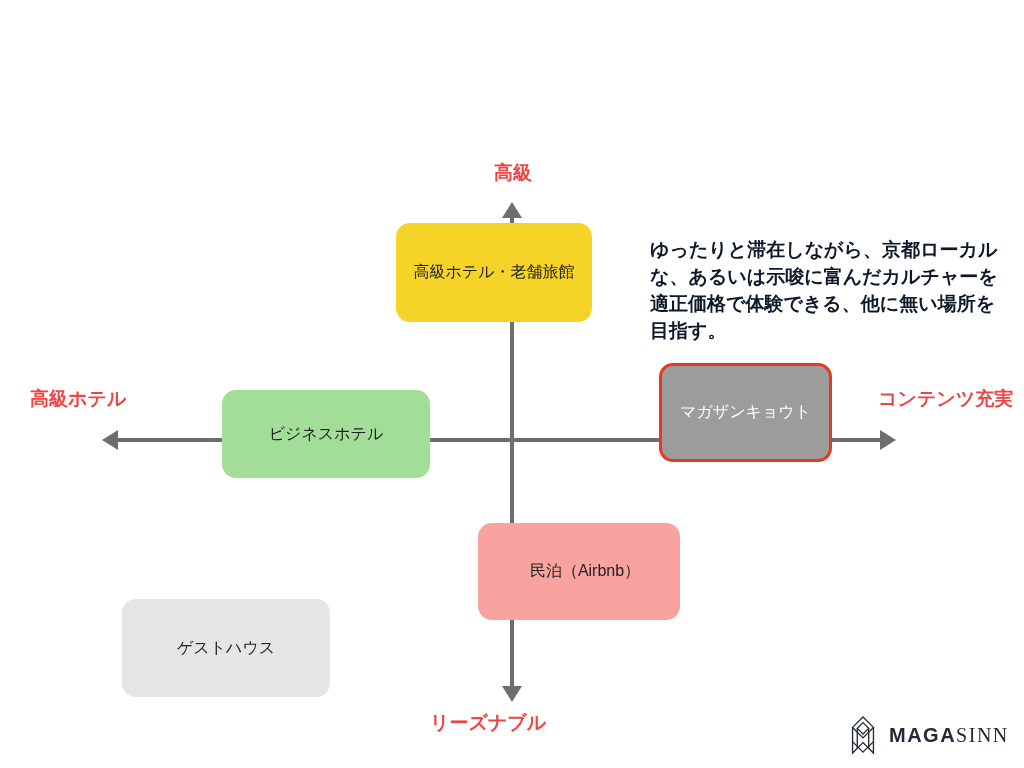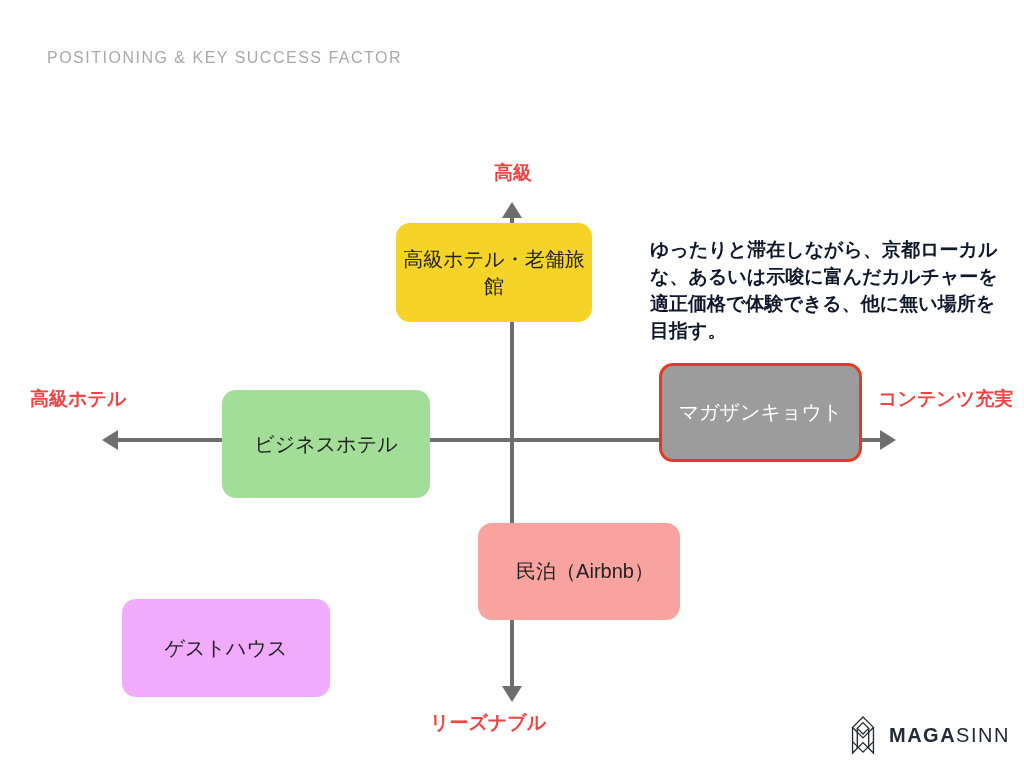--- a/index.html
+++ b/index.html
@@ -76,31 +76,31 @@
   .axis-label-left   { left: 30px;  top: 386px; }
   .axis-label-right  { left: 878px; top: 386px; width: 140px; }
 
   
   .pbox {
     position: absolute;
     border-radius: 14px;
     display: flex;
     align-items: center;
     justify-content: center;
-    font-size: 20px;
+    font-size: 16px;
     color: #222222;
     z-index: 2;
     text-align: center;
   }
   .pbox-luxury   { left: 396px; top: 223px; width: 196px; height: 99px;  background: #f5d327; }
-  .pbox-business { left: 222px; top: 390px; width: 208px; height: 108px; background: #a2de97; }
-  .pbox-magasinn { left: 659px; top: 363px; width: 203px; height: 99px;  background: #9c9c9c;
+  .pbox-business { left: 222px; top: 390px; width: 208px; height: 88px; background: #a2de97; }
+  .pbox-magasinn { left: 659px; top: 363px; width: 173px; height: 99px;  background: #9c9c9c;
                    border: 3px solid #e53a1e; color: #ffffff; }
   .pbox-minpaku  { left: 478px; top: 523px; width: 202px; height: 97px;  background: #f9a3a0; padding-left: 12px; }
-  .pbox-guest    { left: 122px; top: 599px; width: 208px; height: 98px;  background: #f0abfc; }
+  .pbox-guest    { left: 122px; top: 599px; width: 208px; height: 98px;  background: #e5e5e5; }
 
   
   .annotation {
     position: absolute;
     left: 650px; top: 236px;
     width: 348px;
     font-size: 19px;
     font-weight: 700;
     line-height: 27px;
     color: #0f172a;
@@ -112,28 +112,27 @@
     position: absolute;
     left: 844px; top: 715px;
     display: flex;
     align-items: center;
     gap: 7px;
     z-index: 2;
   }
   .logo-mark svg { display: block; }
   .logo-text { font-size: 20px; letter-spacing: 1.5px; color: #232a35; white-space: nowrap; }
   .logo-text .bold  { font-weight: 700; font-family: "Liberation Sans", "DejaVu Sans", sans-serif; margin-top: 16px; }
-  .logo-text .light { font-weight: 400; font-family: Liberation Sans, sans-serif; }
+  .logo-text .light { font-weight: 400; font-family: Liberation Serif, serif; }
 </style>
 </head>
 <body>
 
 <div class="slide">
 
-  <div class="eyebrow">POSITIONING &amp; KEY SUCCESS FACTOR</div>
 
   <div>
 
     <div class="axis-line axis-v"></div>
     <div class="axis-line axis-h"></div>
     <div class="arrow arrow-up"></div>
     <div class="arrow arrow-down"></div>
     <div class="arrow arrow-left"></div>
     <div class="arrow arrow-right"></div>
 

